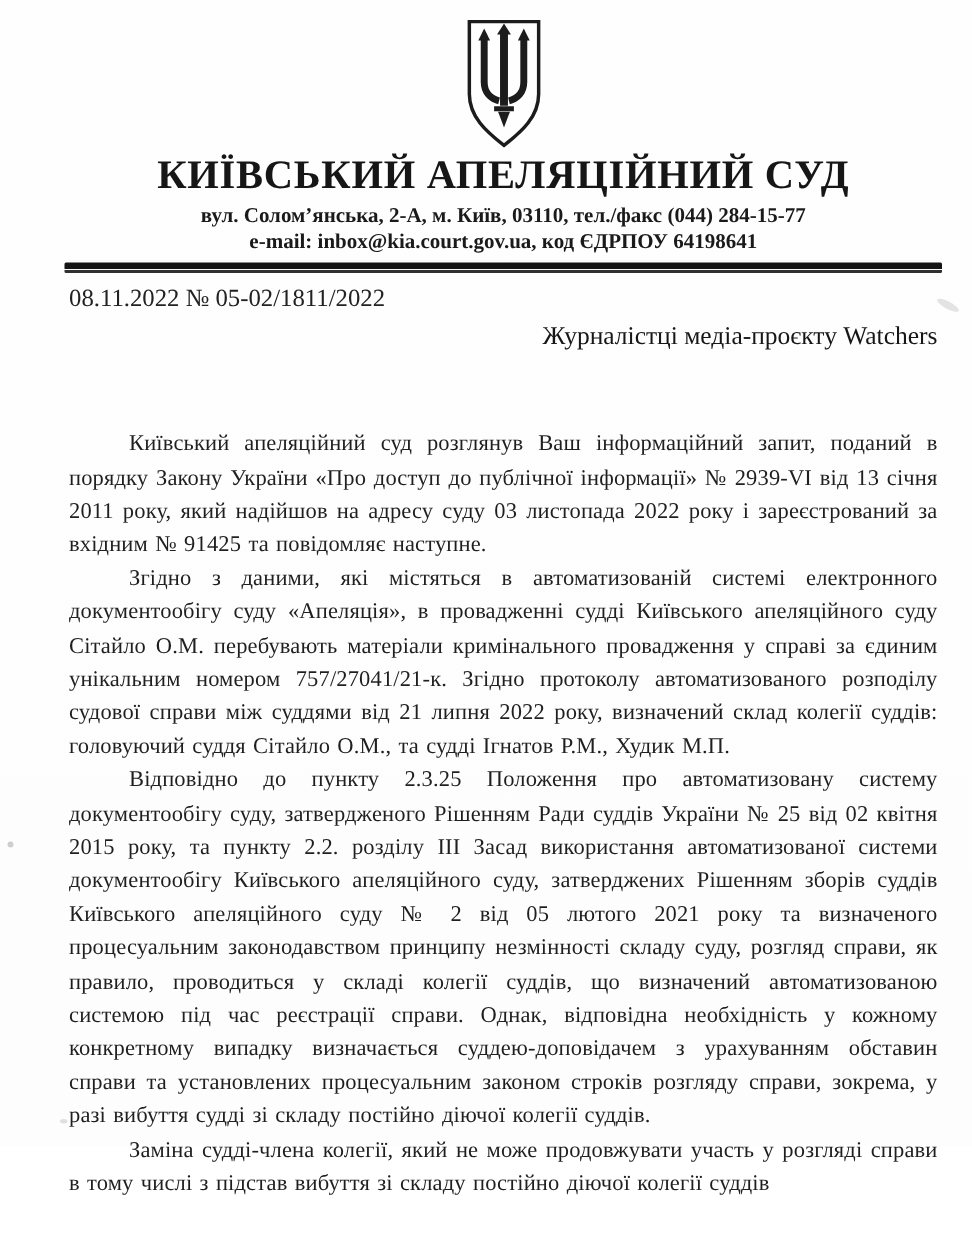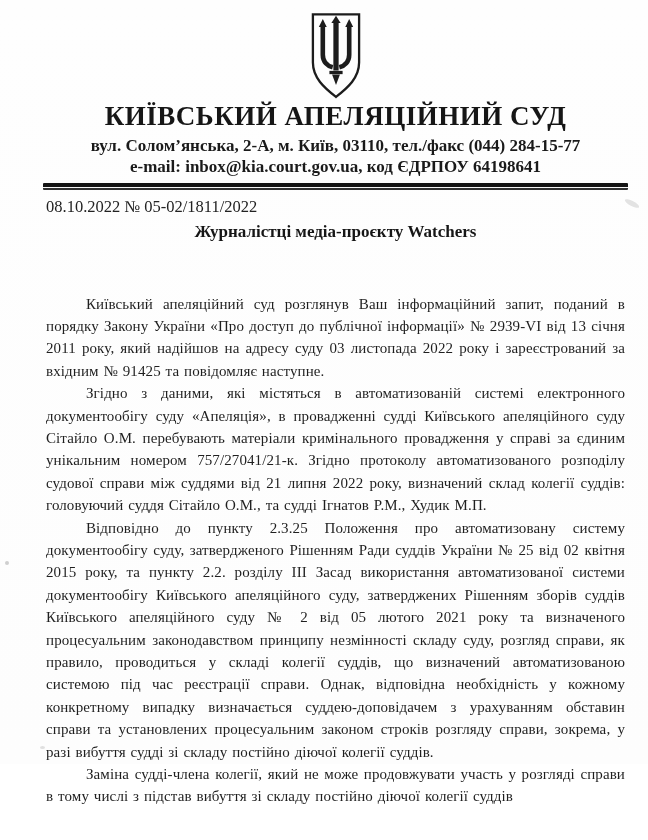--- a/index.html
+++ b/index.html
@@ -28,42 +28,42 @@
   }
   .court-name{
     margin:2px 0 0 0;
     font-size:27px;
     font-weight:bold;
     letter-spacing:0.5px;
     line-height:1.1;
     color:#161616;
   }
   .addr{
-    font-size:17px;
+    font-size:14px;
     font-weight:bold;
     line-height:1.23;
     color:#1a1a1a;
   }
   .addr.first{margin-top:4px;}
   .rule{
     height:7px;
     margin:5px -3px 0 -3px;
     background:linear-gradient(180deg,#141414 0%,#141414 62%,#f7f7f7 62%,#f7f7f7 76%,#303030 76%,#303030 100%);
     border-radius:1px;
   }
   .doc-number{
     margin-top:7px;
     font-size:16.5px;
     color:#222;
   }
   .addressee{
     margin-top:5px;
-    text-align:center;
+    text-align:right;
     font-size:17px;
-    font-weight:bold;
+    font-weight:normal;
     color:#161616;
   }
   .body-text{
     margin-top:51px;
   }
   .body-text p{
     margin:0;
     font-size:15px;
     line-height:22.4px;
     text-align:justify;
@@ -105,21 +105,21 @@
         </g>
       </svg>
     </div>
     <h1 class="court-name">КИЇВСЬКИЙ АПЕЛЯЦІЙНИЙ СУД</h1>
     <div class="addr first">вул. Солом’янська, 2-А, м. Київ, 03110, тел./факс (044) 284-15-77</div>
     <div class="addr">e-mail: inbox@kia.court.gov.ua, код ЄДРПОУ 64198641</div>
   </header>
 
   <div class="rule"></div>
 
-  <div class="doc-number">08.10.2022 № 05-02/1811/2022</div>
+  <div class="doc-number">08.11.2022 № 05-02/1811/2022</div>
 
   <div class="addressee">Журналістці медіа-проєкту Watchers</div>
 
   <main class="body-text">
     <p>Київський апеляційний суд розглянув Ваш інформаційний запит, поданий в порядку Закону України «Про доступ до публічної інформації» № 2939-VI від 13 січня 2011 року, який надійшов на адресу суду 03 листопада 2022 року і зареєстрований за вхідним № 91425 та  повідомляє наступне.</p>
     <p>Згідно з даними, які містяться в автоматизованій системі електронного документообігу суду «Апеляція», в провадженні судді Київського апеляційного суду Сітайло О.М. перебувають матеріали кримінального провадження у справі за єдиним унікальним номером 757/27041/21-к. Згідно протоколу автоматизованого розподілу судової справи між суддями від 21 липня 2022 року, визначений склад колегії суддів: головуючий суддя Сітайло О.М., та судді Ігнатов Р.М., Худик М.П.</p>
     <p>Відповідно до пункту 2.3.25 Положення про автоматизовану систему документообігу суду, затвердженого Рішенням Ради суддів України № 25 від 02 квітня 2015 року, та пункту 2.2. розділу III Засад використання автоматизованої системи документообігу Київського апеляційного суду, затверджених Рішенням зборів суддів Київського апеляційного суду № 2 від 05 лютого 2021 року та визначеного процесуальним законодавством принципу незмінності складу суду, розгляд справи, як правило, проводиться у складі колегії суддів, що визначений автоматизованою системою  під час реєстрації справи. Однак, відповідна необхідність у кожному конкретному випадку визначається суддею-доповідачем з урахуванням обставин справи та установлених процесуальним законом строків розгляду справи, зокрема, у разі вибуття судді зі складу постійно діючої колегії суддів.</p>
     <p>Заміна судді-члена колегії, який не може продовжувати участь у розгляді справи в тому числі з підстав вибуття зі складу постійно діючої колегії суддів</p>
   </main>
 

